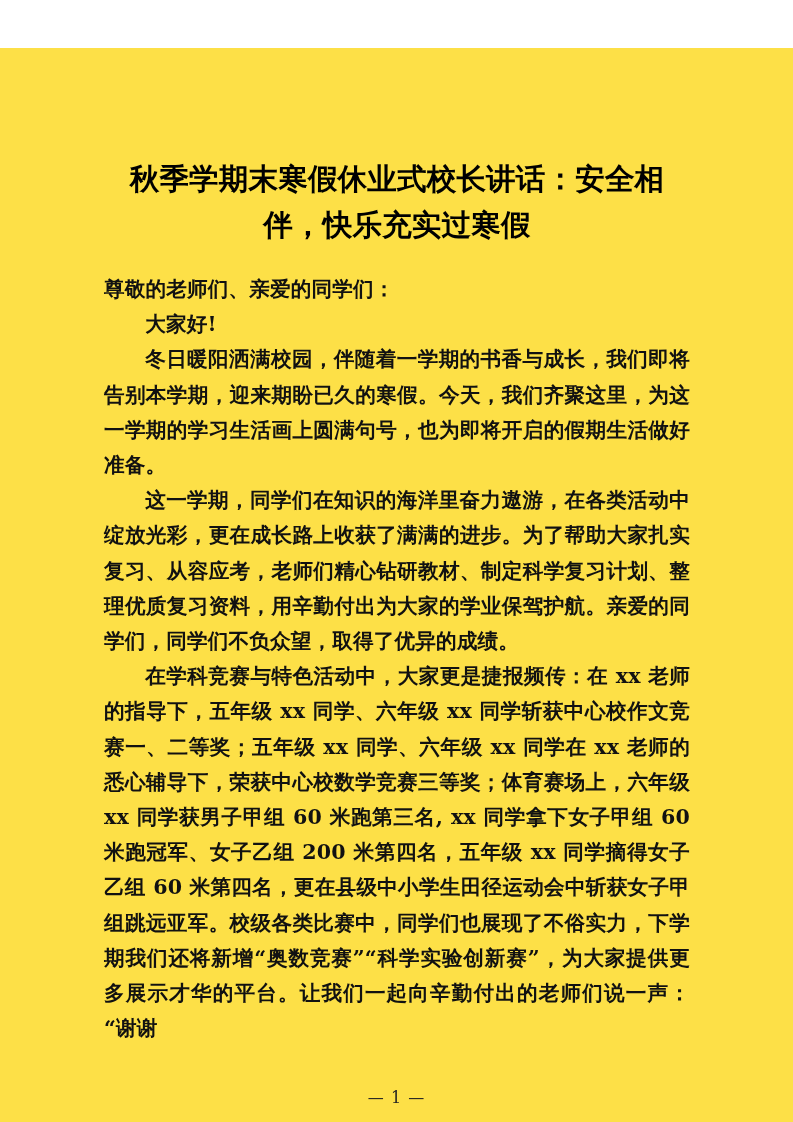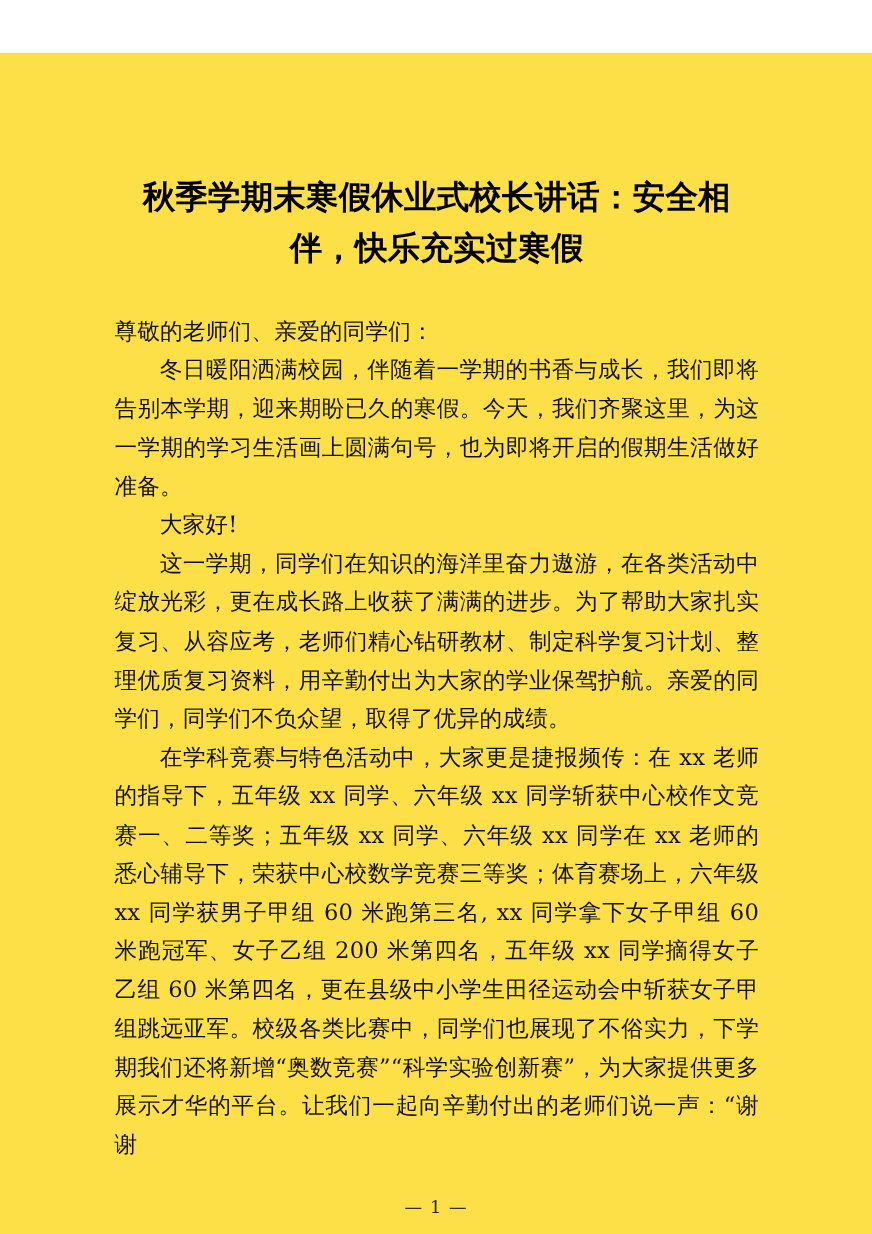--- a/index.html
+++ b/index.html
@@ -35,22 +35,23 @@
     font-family: "DejaVu Sans", "Liberation Sans", sans-serif;
     font-weight: 700;
     font-size: 29.5px;
     line-height: 46px;
     letter-spacing: 0.2px;
     color: #000000;
   }
   .body-block {
     position: absolute;
     left: 104px;
-    top: 236px;
+    top: 224px;
     width: 586px;
+    font-weight: bold;
   }
   p.para {
     margin: 0;
     padding: 0;
     font-family: "DejaVu Serif", "Liberation Serif", serif;
     font-size: 20.6px;
     line-height: 35.2px;
     text-align: justify;
     text-justify: inter-character;
     text-align-last: left;
@@ -81,23 +82,23 @@
 <body>
 
 <div class="page">
 
   <h1 class="doc-title">秋季学期末寒假休业式校长讲话：安全相伴，快乐充实过寒假</h1>
 
   <div class="body-block">
 
     <p class="para noindent">尊敬的老师们、亲爱的同学们：</p>
 
+    <p class="para indent">大家好!</p>
+
     <p class="para indent">冬日暖阳洒满校园，伴随着一学期的书香与成长，我们即将告别本学期，迎来期盼已久的寒假。今天，我们齐聚这里，为这一学期的学习生活画上圆满句号，也为即将开启的假期生活做好准备。</p>
-
-    <p class="para indent">大家好!</p>
 
     <p class="para indent">这一学期，同学们在知识的海洋里奋力遨游，在各类活动中绽放光彩，更在成长路上收获了满满的进步。为了帮助大家扎实复习、从容应考，老师们精心钻研教材、制定科学复习计划、整理优质复习资料，用辛勤付出为大家的学业保驾护航。亲爱的同学们，同学们不负众望，取得了优异的成绩。</p>
 
     <p class="para indent">在学科竞赛与特色活动中，大家更是捷报频传：在 xx 老师的指导下，五年级 xx 同学、六年级 xx 同学斩获中心校作文竞赛一、二等奖；五年级 xx 同学、六年级 xx 同学在 xx 老师的悉心辅导下，荣获中心校数学竞赛三等奖；体育赛场上，六年级 xx 同学获男子甲组 60 米跑第三名, xx 同学拿下女子甲组 60 米跑冠军、女子乙组 200 米第四名，五年级 xx 同学摘得女子乙组 60 米第四名，更在县级中小学生田径运动会中斩获女子甲组跳远亚军。校级各类比赛中，同学们也展现了不俗实力，下学期我们还将新增“奥数竞赛”“科学实验创新赛”，为大家提供更多展示才华的平台。让我们一起向辛勤付出的老师们说一声：“谢谢</p>
 
   </div>
 
   <div class="page-number">— 1 —</div>
 
 </div>

